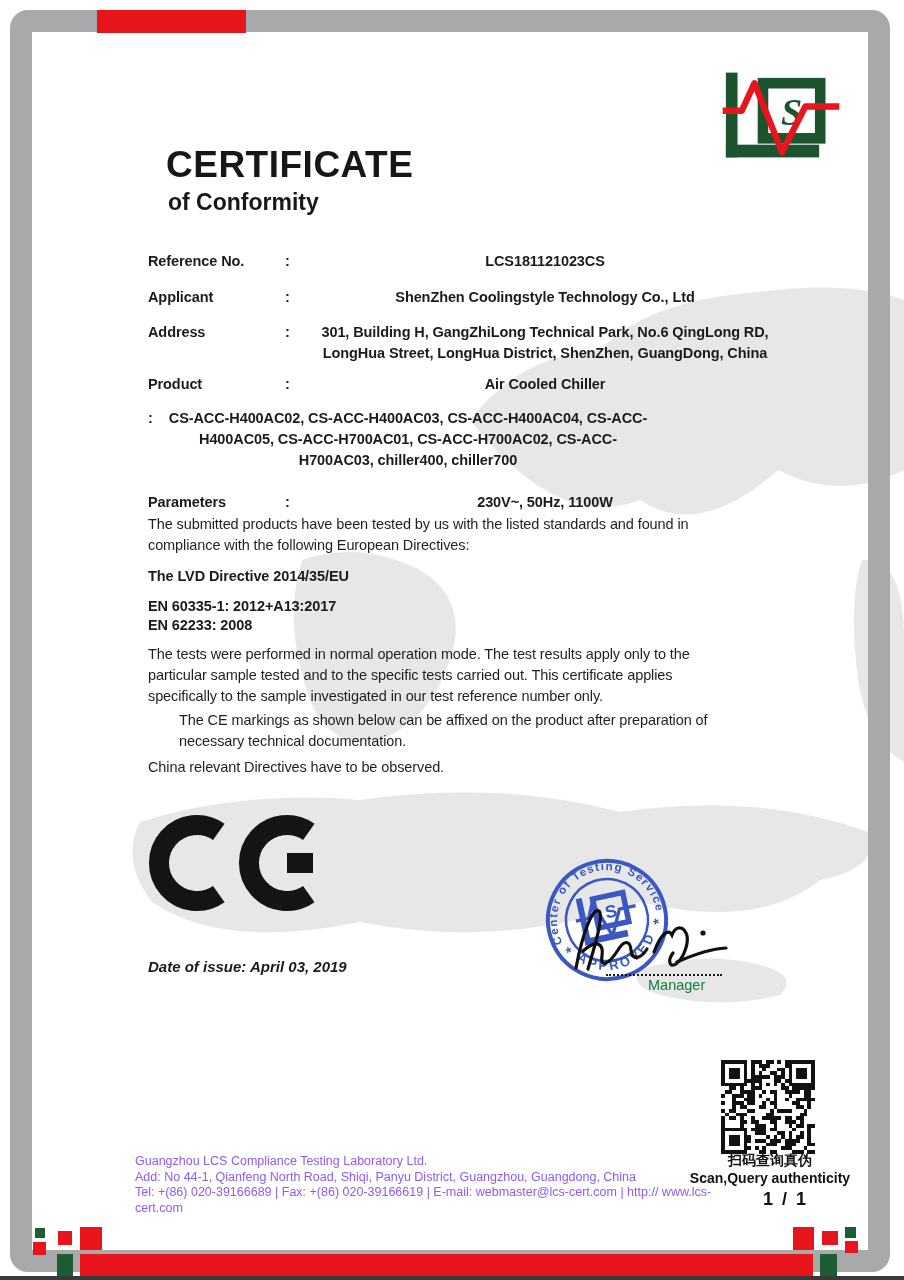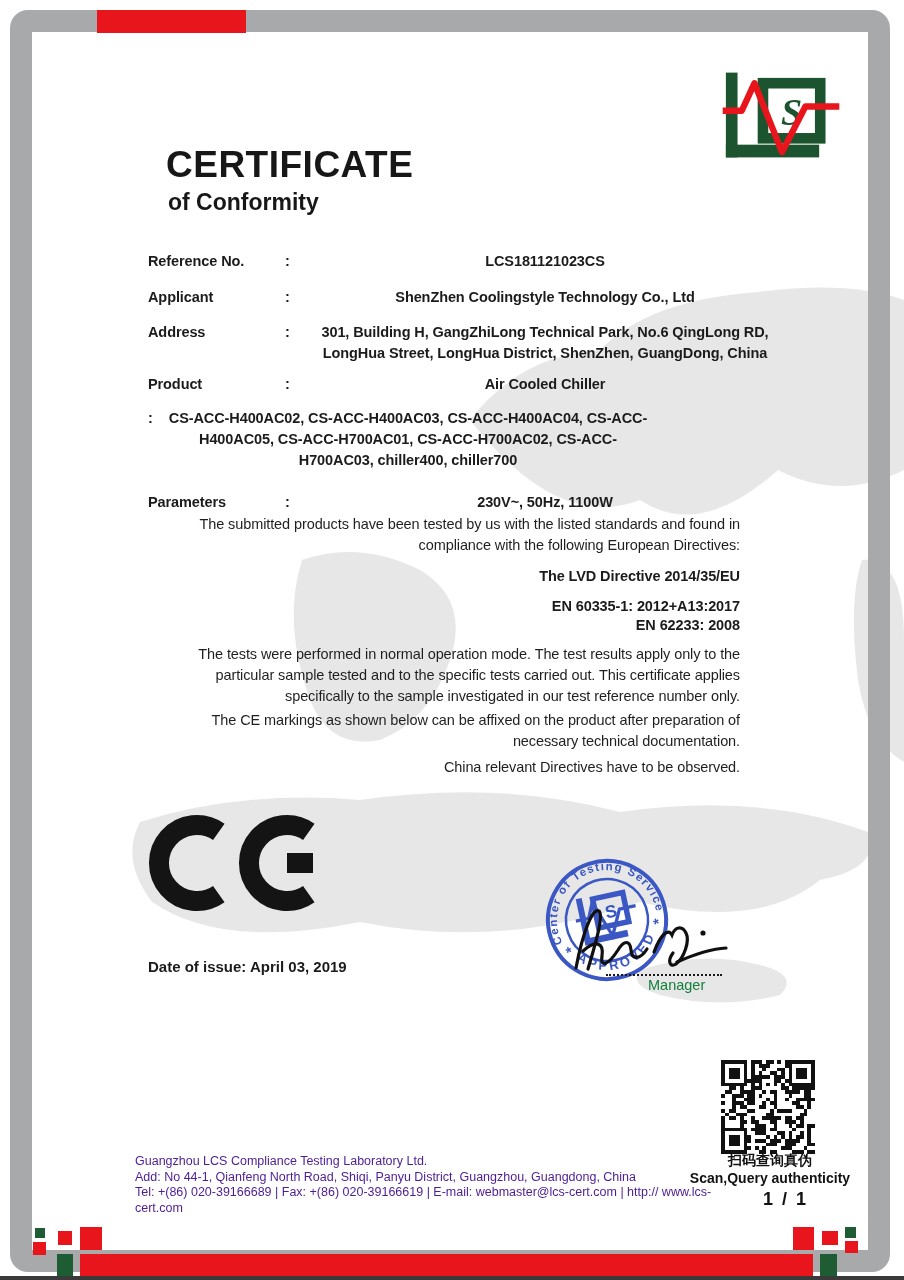--- a/index.html
+++ b/index.html
@@ -20,29 +20,29 @@
   .watermark { position:absolute; left:0; top:0; width:904px; height:1280px; opacity:.55; }
   
   .title { position:absolute; left:166px; top:144px; font-size:37px; font-weight:700; letter-spacing:.5px; color:#171717; }
   .subtitle { position:absolute; left:168px; top:189px; font-size:23px; font-weight:700; color:#171717; }
   
   .field-row { position:absolute; left:148px; width:660px; display:flex; font-weight:700; font-size:14.5px; line-height:21px; letter-spacing:-.1px; color:#1b1b1b; }
   .field-label { width:137px; flex:0 0 137px; }
   .field-colon { width:20px; flex:0 0 20px; }
   .field-value { width:480px; flex:0 0 480px;text-align:center; }
   
-  .para { position:absolute; left:148px; width:592px; font-size:14.5px; line-height:21px; letter-spacing:-.1px; color:#1f1f1f;text-align:right; }
+  .para { position:absolute; left:148px; width:592px; font-size:14.5px; line-height:21px; letter-spacing:-.1px; color:#1f1f1f; }
   .bold { font-weight:700; color:#1b1b1b; }
   .std-line { line-height:19px; }
-  .date-issue { position:absolute; left:148px; top:958px; font-size:15px; font-weight:700; color:#1b1b1b; }
+  .date-issue { position:absolute; left:148px; top:958px; font-size:15px; font-weight:700; color:#1b1b1b;font-style:italic; }
   
   .sig-line { position:absolute; left:606px; top:974px; width:116px; border-bottom:2px dotted #1a1a1a; }
   .signer { position:absolute; left:648px; top:977px; font-size:14.5px; color:#15803d; }
   
-  .footer { position:absolute; left:135px; top:1154px; width:600px; font-size:12.5px; line-height:15.5px; color:#4c1d95; }
+  .footer { position:absolute; left:135px; top:1154px; width:600px; font-size:12.5px; line-height:15.5px; color:#8b5cf6; }
   .qr-wrap { position:absolute; left:721px; top:1060px; width:94px; height:94px; }
   .qr-cap { position:absolute; left:675px; width:190px; text-align:center; font-weight:700; color:#111; }
   .qr-cap-zh { top:1152px; font-size:14px; }
   .qr-cap-en { top:1170px; font-size:14px; }
   .page-num { position:absolute; left:763px; top:1189px; font-size:18px; font-weight:700; letter-spacing:2px; color:#111; }
   
   .sq { position:absolute; }
   .red { background:#e8151c; }
   .green { background:#1e5c33; }
   .bottom-bar { position:absolute; left:80px; top:1254px; width:733px; height:26px; background:#e8151c; }
@@ -107,21 +107,21 @@
     <span class="field-value">230V~, 50Hz, 1100W</span>
   </div>
 
   <div class="para" style="top:514px;">The submitted products have been tested by us with the listed standards and found in compliance with the following European Directives:</div>
   <div class="para bold" style="top:566px;">The LVD Directive 2014/35/EU</div>
   <div class="para bold" style="top:597px;">
     <div class="std-line">EN 60335-1: 2012+A13:2017</div>
     <div class="std-line">EN 62233: 2008</div>
   </div>
   <div class="para" style="top:644px;">The tests were performed in normal operation mode. The test results apply only to the particular sample tested and to the specific tests carried out. This certificate applies specifically to the sample investigated in our test reference number only.</div>
-  <div class="para" style="top:710px;">The CE markings as shown below can be affixed on the product after preparation of necessary technical documentation.</div>
+  <div class="para" style="top:710px;margin-left:31px;">The CE markings as shown below can be affixed on the product after preparation of necessary technical documentation.</div>
   <div class="para" style="top:757px;">China relevant Directives have to be observed.</div>
 
   <svg class="abs" style="left:147px; top:811px;" width="170" height="104" viewBox="0 0 170 104">
     <g stroke="#141414" stroke-width="20" fill="none">
       <path d="M 71.8 20.9 A 38 38 0 1 0 71.8 83.1"></path>
       <path d="M 161.8 20.9 A 38 38 0 1 0 161.8 83.1"></path>
       <path d="M 140 52 L 166 52"></path>
     </g>
   </svg>
 

